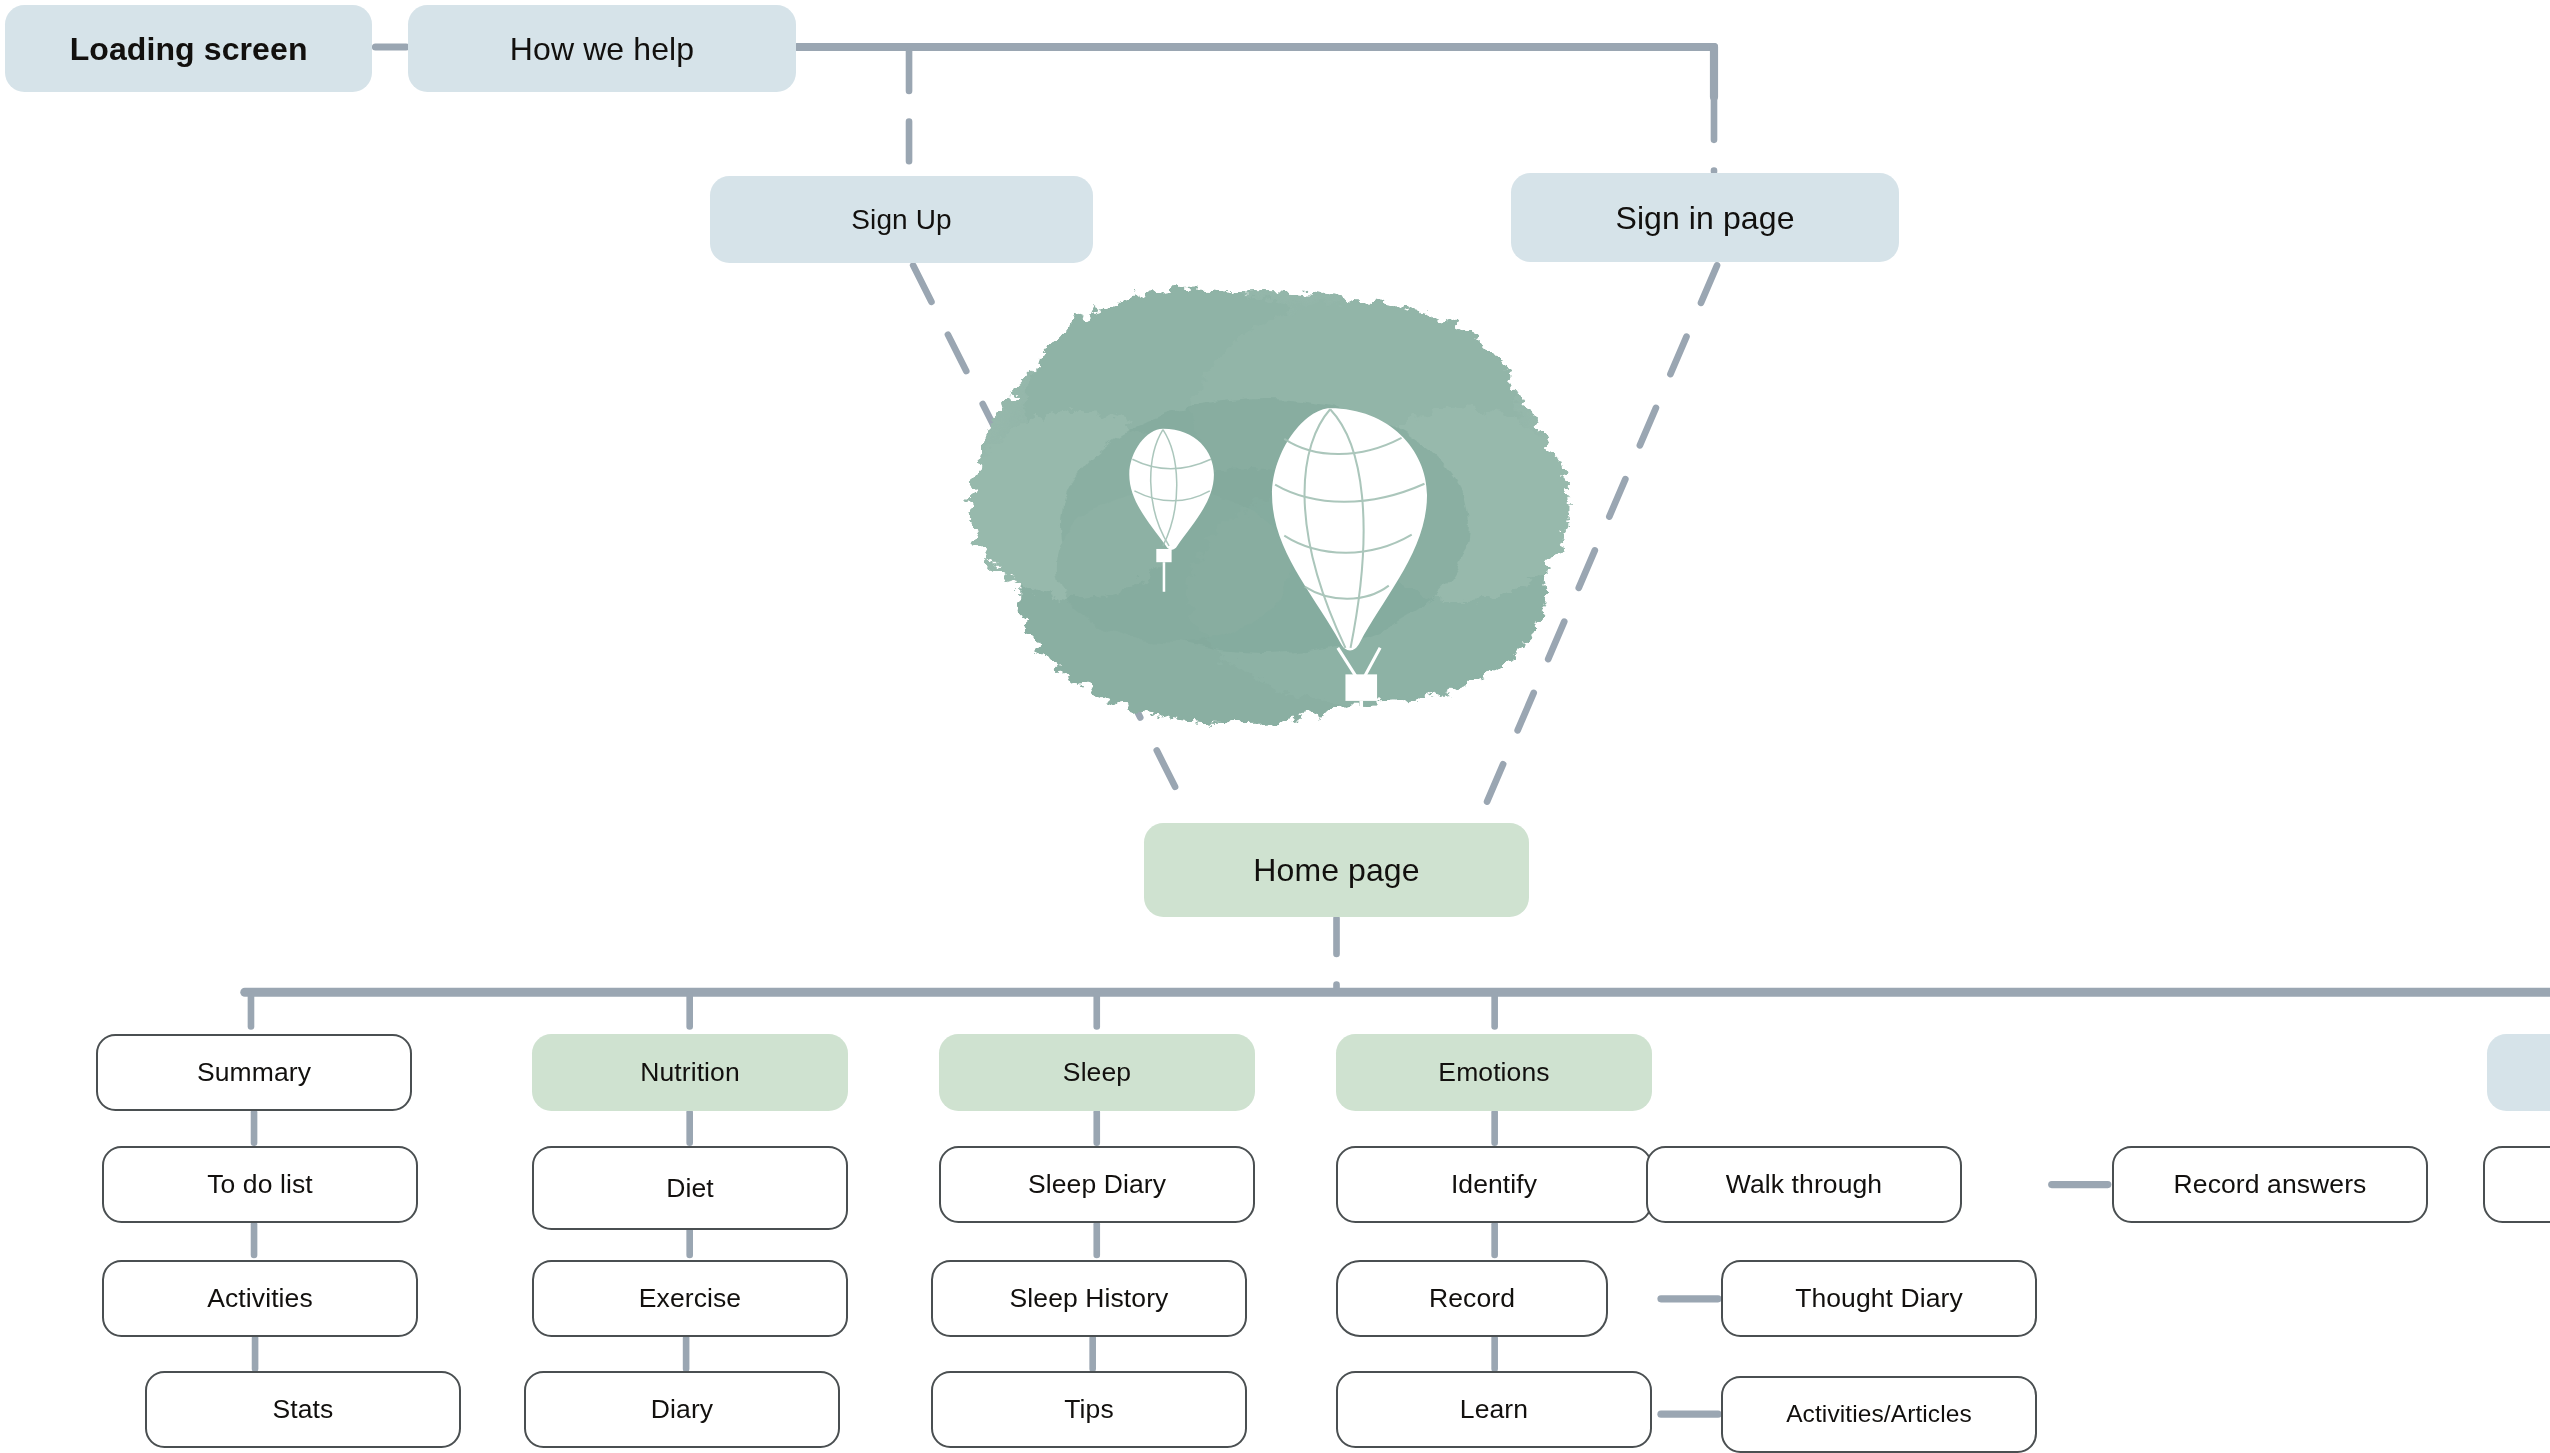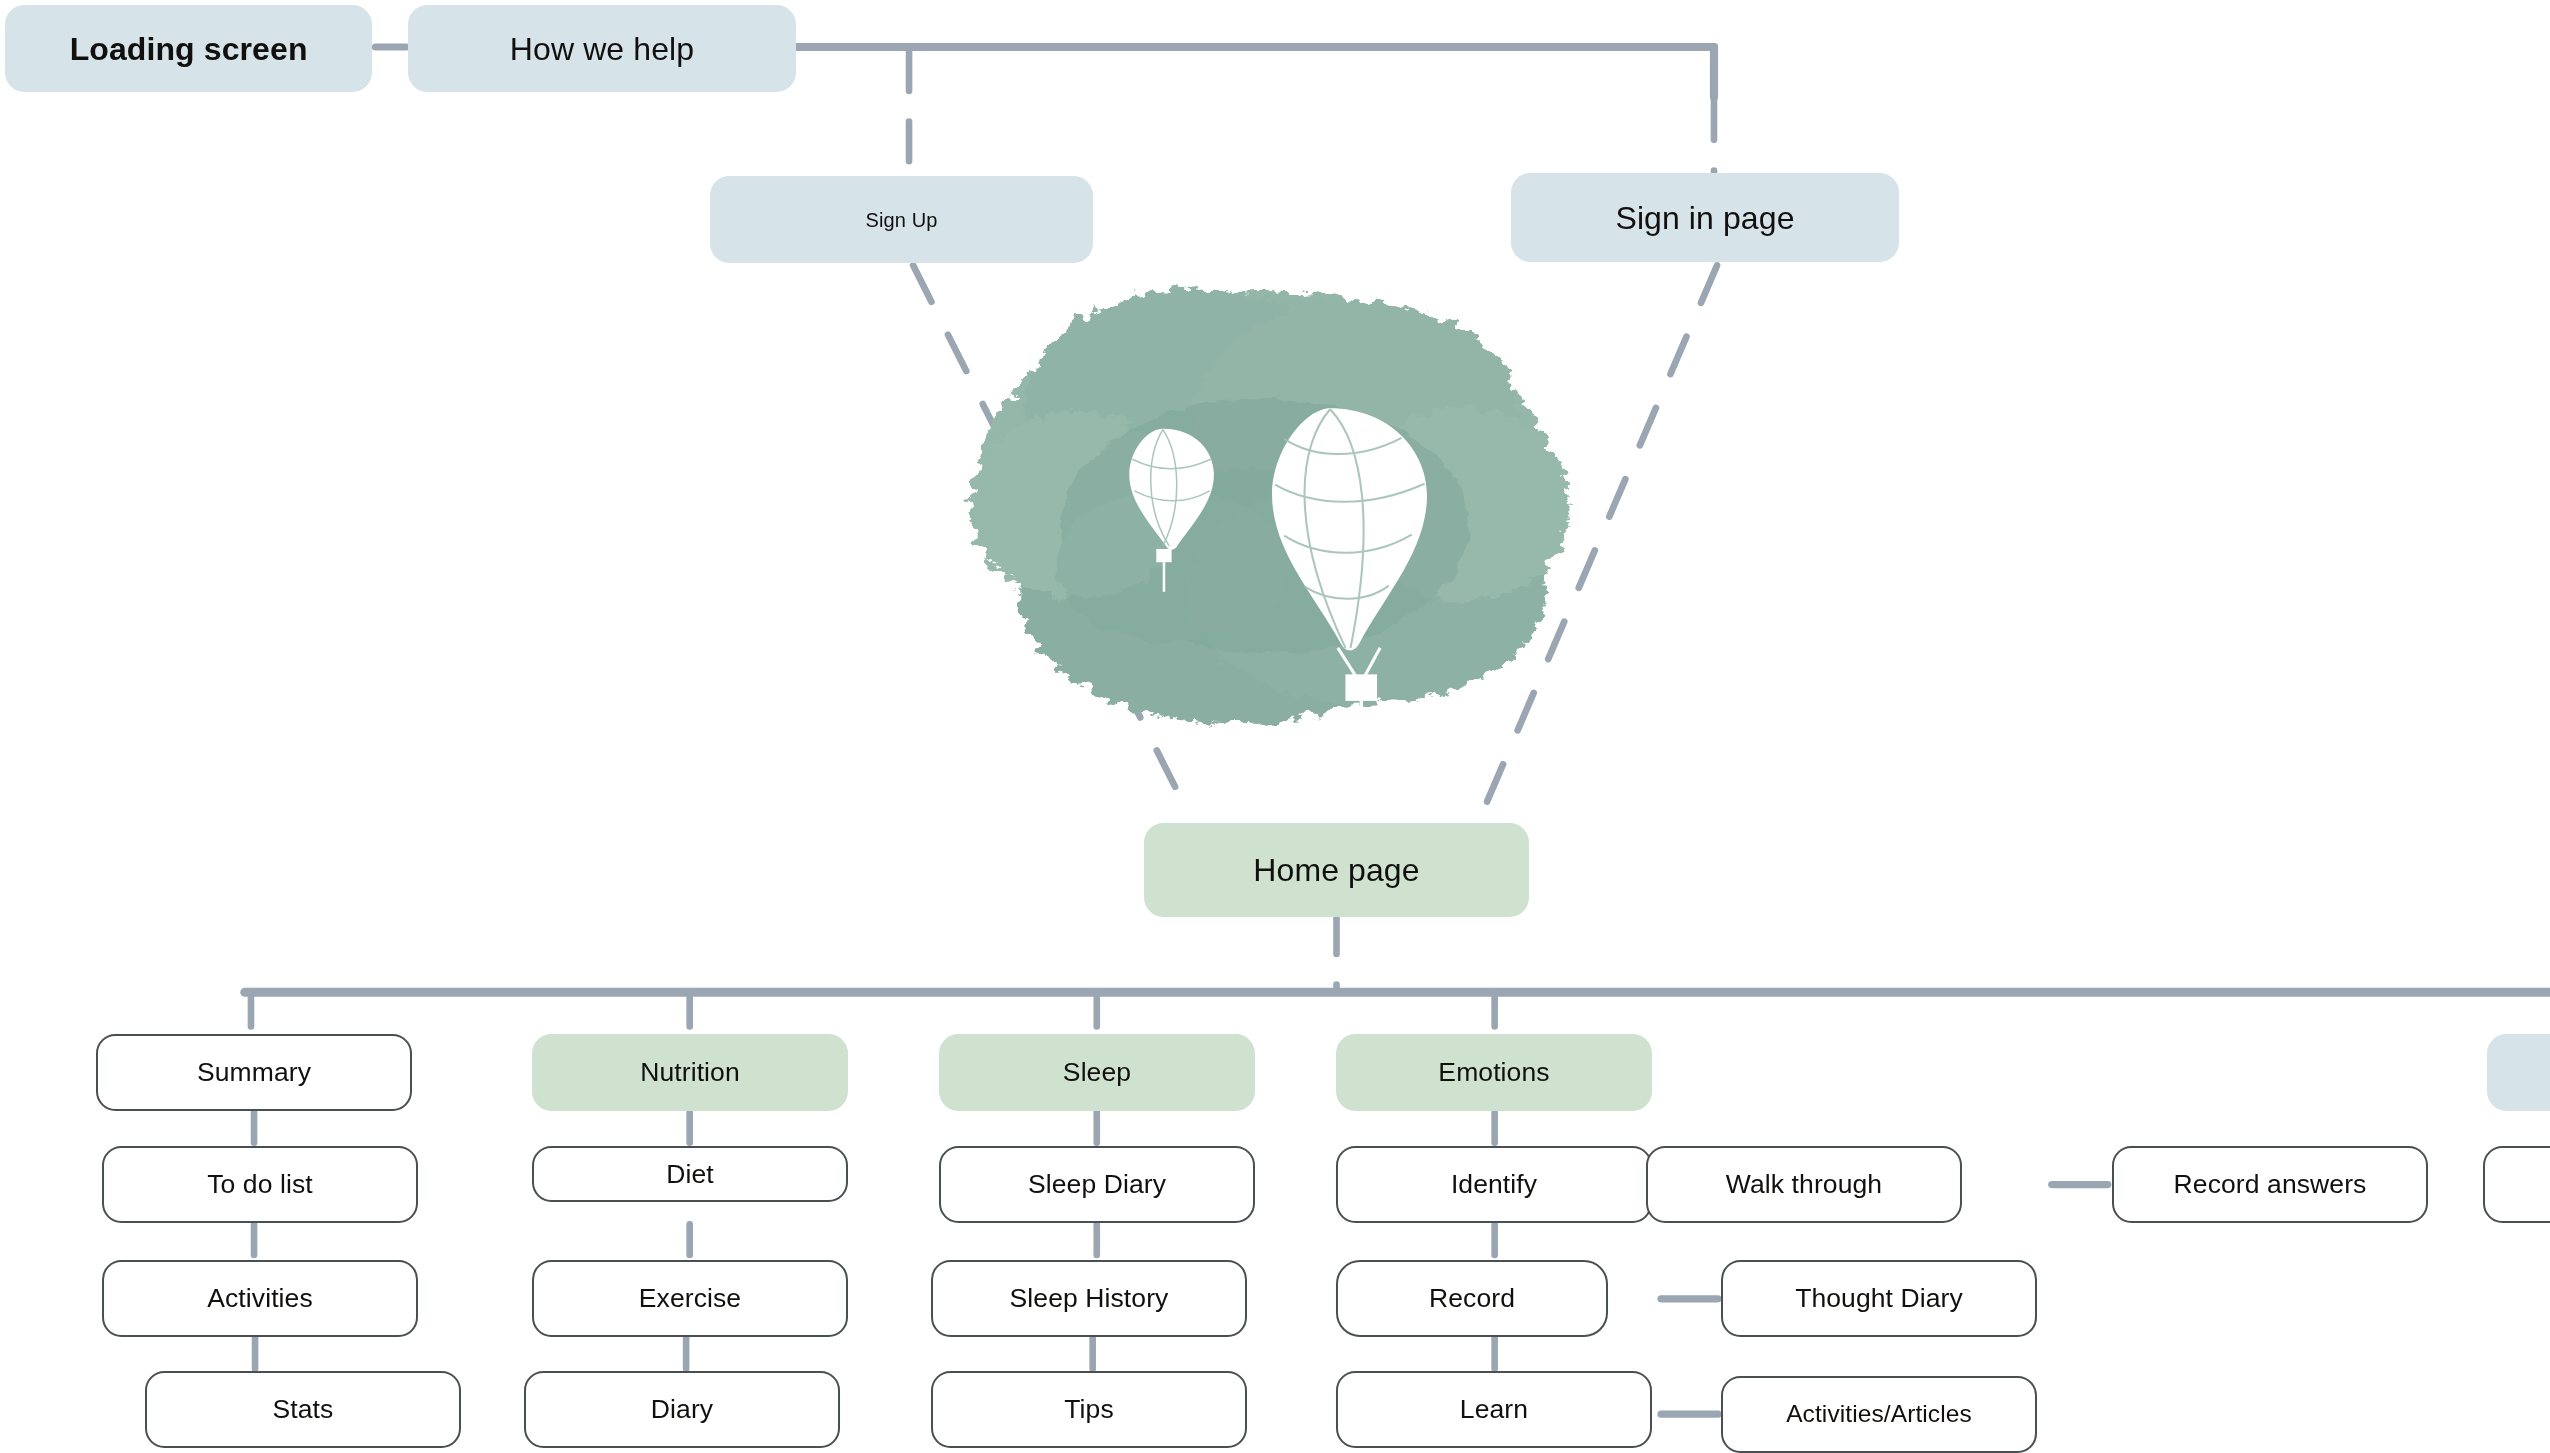--- a/index.html
+++ b/index.html
@@ -160,31 +160,31 @@
         <path d="M740,680 C790,712 860,712 905,678"></path>
       </g>
       <path d="M805,800 L840,855 M888,800 L858,855" stroke="#ffffff" stroke-width="6" fill="none" transform="translate(38,0)"></path>
       <rect x="858" y="852" width="62" height="52" fill="#ffffff"></rect>
       <path d="M889,904 L889,1010" stroke="#ffffff" stroke-width="7" fill="none"></path>
     </g>
   </svg>
 
   <div class="node blue" style="left: 5.1px; top: 5.1px; width: 367px; height: 87px; font-size: 32px; font-weight: bold;">Loading screen</div>
   <div class="node blue" style="left: 408px; top: 5.1px; width: 388px; height: 87px; font-size: 32px;">How we help</div>
-  <div class="node blue" style="left: 710px; top: 176px; width: 383px; height: 87px; font-size: 20px;">Sign Up</div>
+  <div class="node blue" style="left: 710px; top: 176px; width: 383px; height: 87px; font-size: 28px;">Sign Up</div>
   <div class="node blue" style="left: 1511px; top: 173px; width: 388px; height: 89px; font-size: 32px;">Sign in page</div>
   <div class="node green" style="left: 1144px; top: 823px; width: 385px; height: 94px; font-size: 32px;">Home page</div>
 
   <div class="node plain" style="left: 96px; top: 1034px; width: 316px; height: 77px; font-size: 26.5px;">Summary</div>
   <div class="node plain" style="left: 102px; top: 1146px; width: 316px; height: 77px; font-size: 26.5px;">To do list</div>
   <div class="node plain" style="left: 102px; top: 1260px; width: 316px; height: 77px; font-size: 26.5px;">Activities</div>
   <div class="node plain" style="left: 98px; top: 1371px; width: 316px; height: 77px; font-size: 26.5px; margin-left: 47px;">Stats</div>
 
   <div class="node green" style="left: 532px; top: 1034px; width: 316px; height: 77px; font-size: 26.5px;">Nutrition</div>
-  <div class="node plain" style="left: 532px; top: 1146px; width: 316px; height: 56px; font-size: 26.5px;">Diet</div>
+  <div class="node plain" style="left: 532px; top: 1146px; width: 316px; height: 84px; font-size: 26.5px;">Diet</div>
   <div class="node plain" style="left: 532px; top: 1260px; width: 316px; height: 77px; font-size: 26.5px;">Exercise</div>
   <div class="node plain" style="left: 524px; top: 1371px; width: 316px; height: 77px; font-size: 26.5px;">Diary</div>
 
   <div class="node green" style="left: 939px; top: 1034px; width: 316px; height: 77px; font-size: 26.5px;">Sleep</div>
   <div class="node plain" style="left: 939px; top: 1146px; width: 316px; height: 77px; font-size: 26.5px;">Sleep Diary</div>
   <div class="node plain" style="left: 931px; top: 1260px; width: 316px; height: 77px; font-size: 26.5px;">Sleep History</div>
   <div class="node plain" style="left: 931px; top: 1371px; width: 316px; height: 77px; font-size: 26.5px;">Tips</div>
 
   <div class="node green" style="left: 1336px; top: 1034px; width: 316px; height: 77px; font-size: 26.5px;">Emotions</div>
   <div class="node plain" style="left: 1336px; top: 1146px; width: 316px; height: 77px; font-size: 26.5px;">Identify</div>

